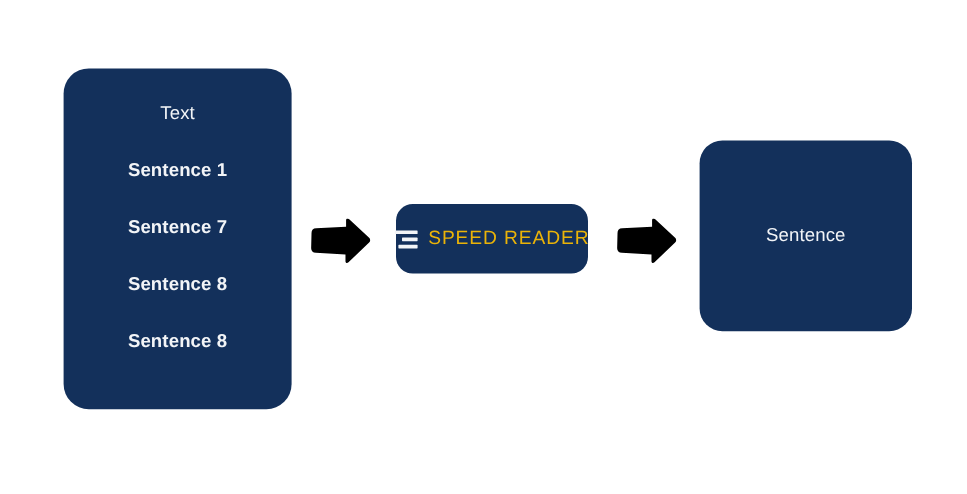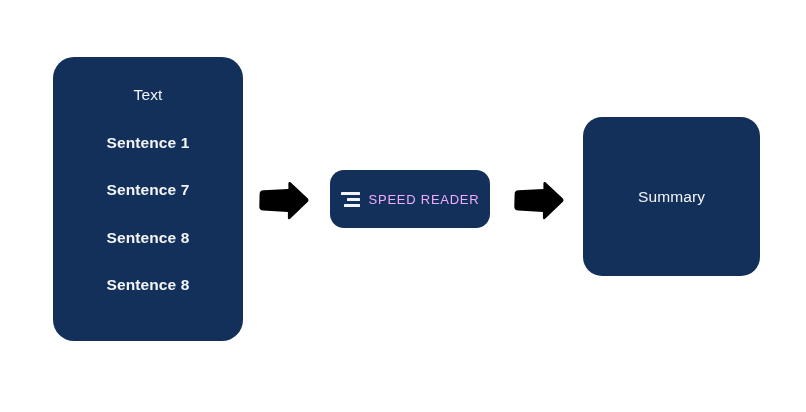--- a/index.html
+++ b/index.html
@@ -68,22 +68,22 @@
     left: 330px;
     top: 170px;
     width: 160px;
     height: 58px;
     border-radius: 14px;
     flex-direction: row;
     gap: 9px;
     padding: 0 16px;
   }
   #processor-pill .pill-label {
-    color: #f0abfc;
-    font-size: 13px;
+    color: #eab308;
+    font-size: 16px;
     letter-spacing: 0.75px;
     white-space: nowrap;
   }
 
   
   .lines-icon {
     display: flex;
     flex-direction: column;
     align-items: flex-end;
     justify-content: center;
@@ -184,16 +184,16 @@
                L33.4 36.6
                C32.2 37.7 30.9 37.2 30.9 35.7
                L30.9 30.0
                L6.2 28.6
                C3.6 28.5 2.2 27.1 2.3 24.6
                Z" fill="#000000"></path>
     </svg>
   </div>
 
   <div id="output-box" class="node">
-    <div class="line">Summary</div>
+    <div class="line">Sentence</div>
   </div>
 
 </div>
 
 </body></html>

